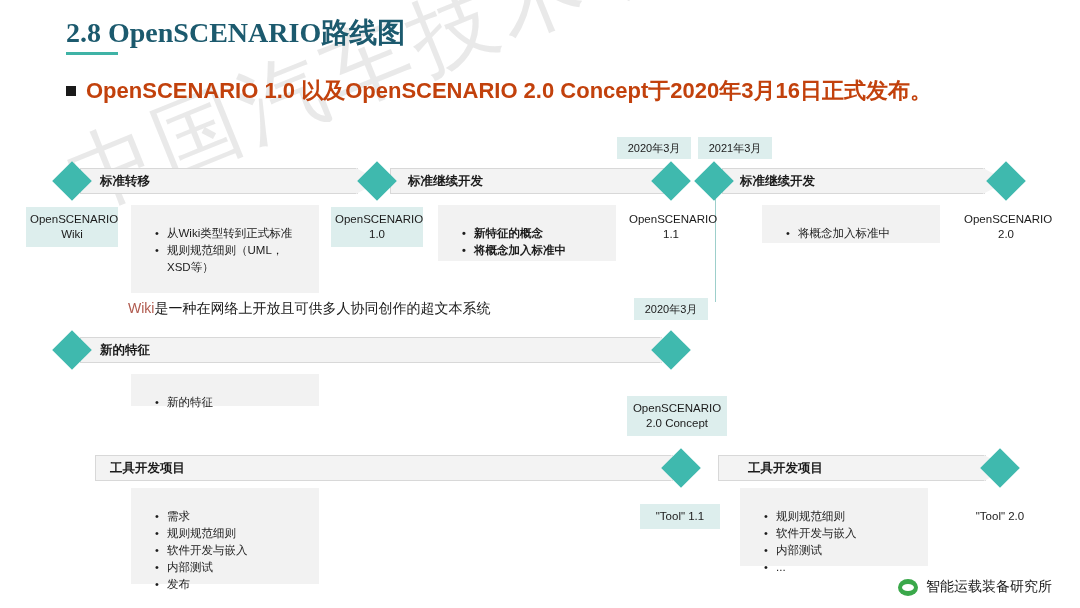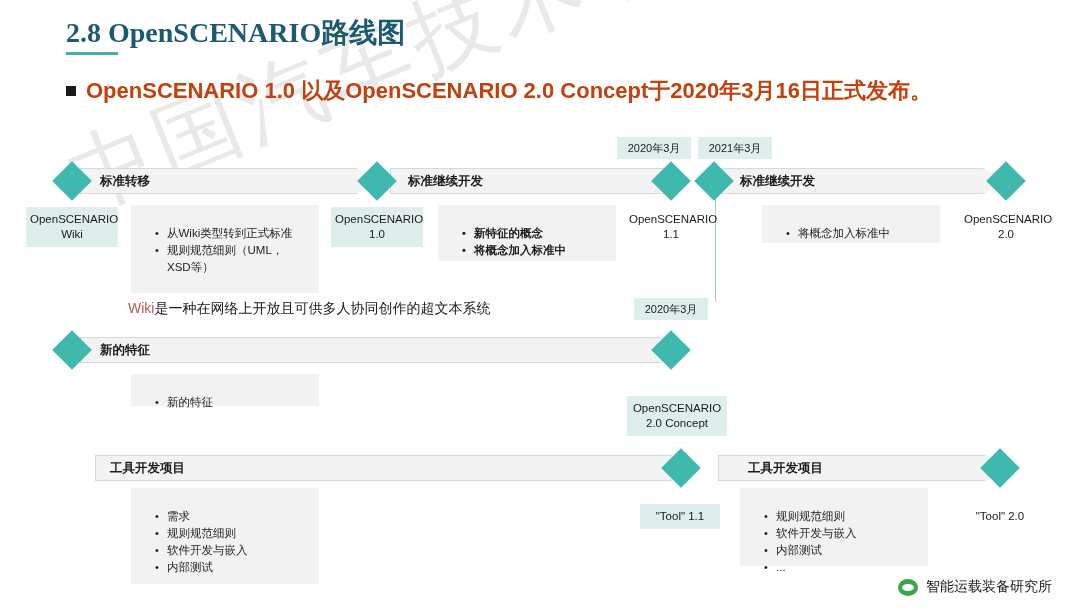--- a/index.html
+++ b/index.html
@@ -340,20 +340,21 @@
 
   <div class="phase-title" style="left:110px; top:460px;">工具开发项目</div>
   <div class="phase-title" style="left:748px; top:460px;">工具开发项目</div>
 
   <div class="detail-box" style="left:131px; top:488px; width:188px; height:96px;">
     <ul>
       <li>需求</li>
       <li>规则规范细则</li>
       <li>软件开发与嵌入</li>
       <li>内部测试</li>
+      <li>发布</li>
     </ul>
   </div>
   <div class="detail-box" style="left:740px; top:488px; width:188px; height:78px;">
     <ul>
       <li>规则规范细则</li>
       <li>软件开发与嵌入</li>
       <li>内部测试</li>
       <li>...</li>
     </ul>
   </div>

